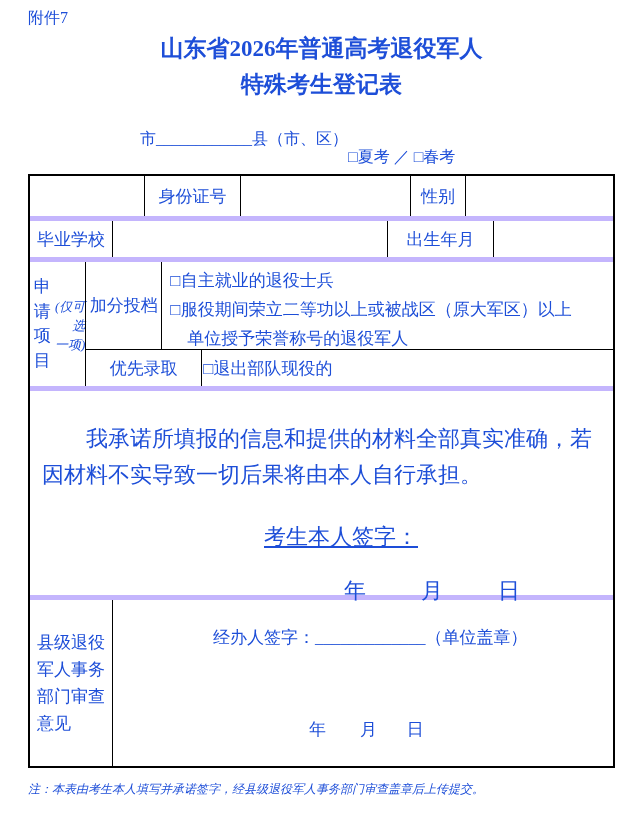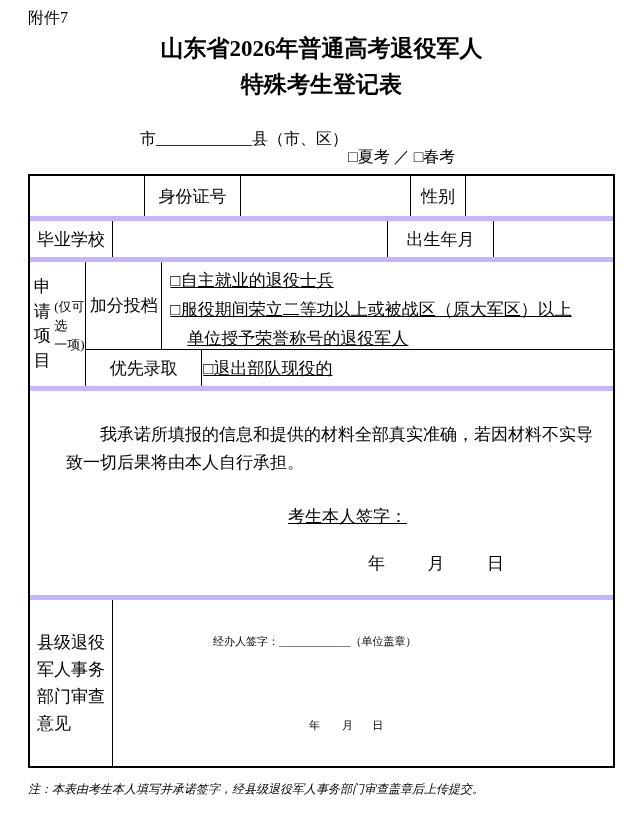--- a/index.html
+++ b/index.html
@@ -1,55 +1,55 @@
 <!DOCTYPE html>
 <html><head>
 <meta charset="utf-8">
 <style>
   html,body { margin:0; padding:0; background:#ffffff; }
   .page {
     width:642px; height:819px; box-sizing:border-box;
     padding:8px 27px 0 28px;
     font-family:"Liberation Serif","DejaVu Serif",serif;
-    color:#000000; position:relative; overflow:hidden;
+    color:#1d4ed8; position:relative; overflow:hidden;
   }
   .attachment { font-size:16px; line-height:1.3; }
   .title { text-align:center; font-size:23px; font-weight:bold; margin:4px 0 0; line-height:1.4; }
   .location-row { display:flex; justify-content:flex-start; align-items:flex-end; font-size:16px; padding:10px 2px 6px 0; }
   .loc-left { padding-left:88px; white-space:pre; }
   .loc-right { white-space:pre; }
 
   .tbl { border:2px solid #000; }
   .row { display:flex; border-top:5px solid #c4b5fd; }
   .row:first-child { border-top:none; }
   .cell { border-left:1px solid #000; box-sizing:border-box; display:flex; align-items:center; justify-content:center; font-size:17px; }
   .cell:first-child { border-left:none; }
   .grow { flex:1 1 auto; }
 
   .apply-label { line-height:1.45; }
   .apply-label .main { white-space:pre-line; text-align:center; }
-  .apply-label .small { white-space:pre-line; text-align:left; font-size:13px; margin-top:4px; }
+  .apply-label .small { white-space:pre-line; text-align:right; font-size:13px; margin-top:4px;font-style:italic; }
 
   .apply-right { border-left:1px solid #000; display:flex; flex-direction:column; flex:1 1 auto; }
   .sub-row { display:flex; }
   .sub-row + .sub-row { border-top:1px solid #000; }
   .sub-label { box-sizing:border-box; display:flex; align-items:center; justify-content:center; font-size:17px; }
-  .sub-content { border-left:1px solid #000; box-sizing:border-box; flex:1 1 auto; font-size:17px;text-decoration:underline; }
+  .sub-content { border-left:1px solid #000; box-sizing:border-box; flex:1 1 auto; font-size:17px; }
   .bonus-content { padding:5px 36px 4px 8px; display:block; }
   .bonus-content p { margin:0; line-height:1.7; }
   .hang { padding-left:1em; text-indent:-1em; }
   .priority-content { display:flex; align-items:center; padding:0 1px; }
 
-  .commit-cell { display:block; box-sizing:border-box; padding:30px 18px 0 12px; font-size:17px;margin-left:24px; }
+  .commit-cell { display:block; box-sizing:border-box; padding:30px 18px 0 12px; font-size:22px; }
   .commit-text { text-indent:2em; line-height:1.65; margin:0; }
   .sig-line { margin:28px 0 0 222px;text-decoration:underline; }
   .date-line1 { margin:24px 0 0 302px; white-space:pre; }
 
   .review-label { align-items:center; justify-content:flex-start; padding-left:7px; text-align:left; line-height:1.6; white-space:pre-line; font-size:17px; }
-  .review-content { border-left:1px solid #000; box-sizing:border-box; flex:1 1 auto; display:flex; flex-direction:column; justify-content:center; font-size:11px;gap:43px; }
+  .review-content { border-left:1px solid #000; box-sizing:border-box; flex:1 1 auto; display:flex; flex-direction:column; justify-content:center; font-size:17px;gap:43px; }
   .handler-line { margin-left:100px; }
   .date-line2 { margin:26px 0 0 196px; white-space:pre; }
 
   .note { font-size:12px; line-height:1.55; margin-top:12px;font-style:italic; }
 </style>
 </head>
 <body>
 
 <div class="page">
 

